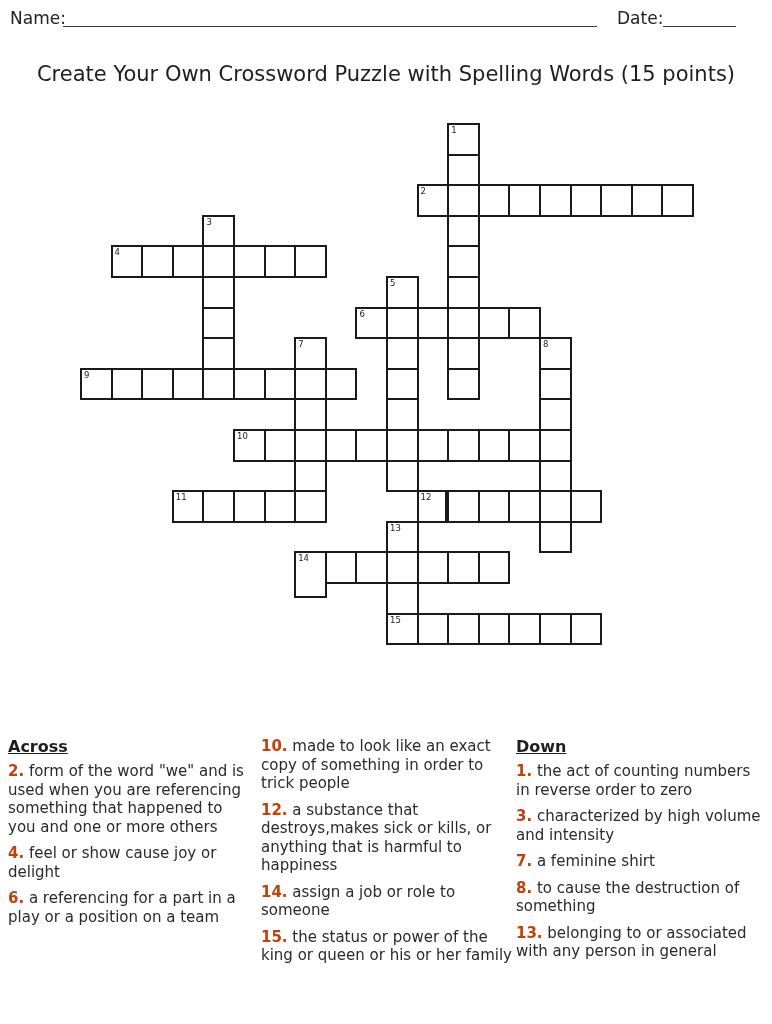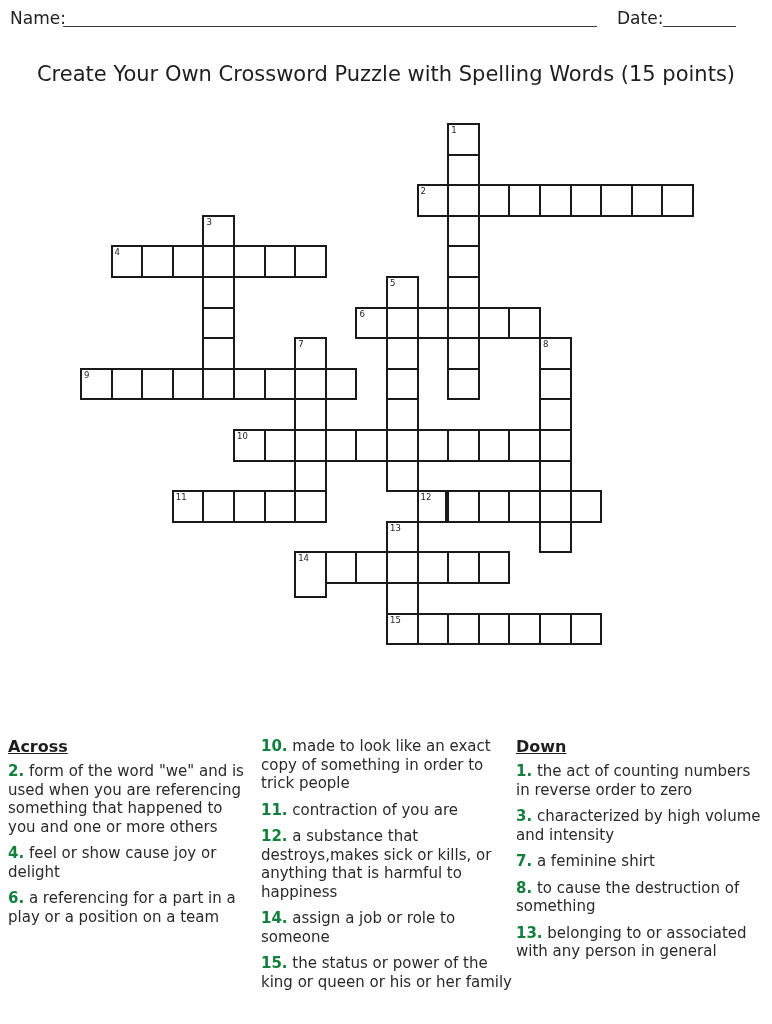--- a/index.html
+++ b/index.html
@@ -44,21 +44,21 @@
   #clue-col-3{left:516px;width:250px;}
   .clue-heading{
     margin:0 0 6px 0;
     font-size:16px;font-weight:bold;color:#1e1e1e;
     text-decoration:underline;
   }
   .clue{
     margin:0 0 8px 0;
     font-size:15px;line-height:18.5px;color:#2a2a2a;
   }
-  .cnum{font-weight:bold;color:#15803d;}
+  .cnum{font-weight:bold;color:#c2410c;}
 </style>
 </head>
 <body>
 
 <div class="page">
 
   <span class="hdr-label" id="name-label">Name:</span>
   <span class="blank-line" id="name-line"></span>
   <span class="hdr-label" id="date-label">Date:</span>
   <span class="blank-line" id="date-line"></span>
@@ -195,21 +195,20 @@
     <h2 class="clue-heading">Across</h2>
     <div>
         <div class="clue"><span class="cnum">2.</span><span> form of the word "we" and is used when you are referencing something that happened to you and one or more others</span></div>
         <div class="clue"><span class="cnum">4.</span><span> feel or show cause joy or delight</span></div>
         <div class="clue"><span class="cnum">6.</span><span> a referencing for a part in a play or a position on a team</span></div>
       </div>
   </div>
   <div class="clue-col" id="clue-col-2">
     <div>
         <div class="clue"><span class="cnum">10.</span><span> made to look like an exact copy of something in order to trick people</span></div>
-        <div class="clue"><span class="cnum">11.</span><span> contraction of you are</span></div>
         <div class="clue"><span class="cnum">12.</span><span> a substance that destroys,makes sick or kills, or anything that is harmful to happiness</span></div>
         <div class="clue"><span class="cnum">14.</span><span> assign a job or role to someone</span></div>
         <div class="clue"><span class="cnum">15.</span><span> the status or power of the king or queen or his or her family</span></div>
       </div>
   </div>
   <div class="clue-col" id="clue-col-3">
     <h2 class="clue-heading">Down</h2>
     <div>
         <div class="clue"><span class="cnum">1.</span><span> the act of counting numbers in reverse order to zero</span></div>
         <div class="clue"><span class="cnum">3.</span><span> characterized by high volume and intensity</span></div>

